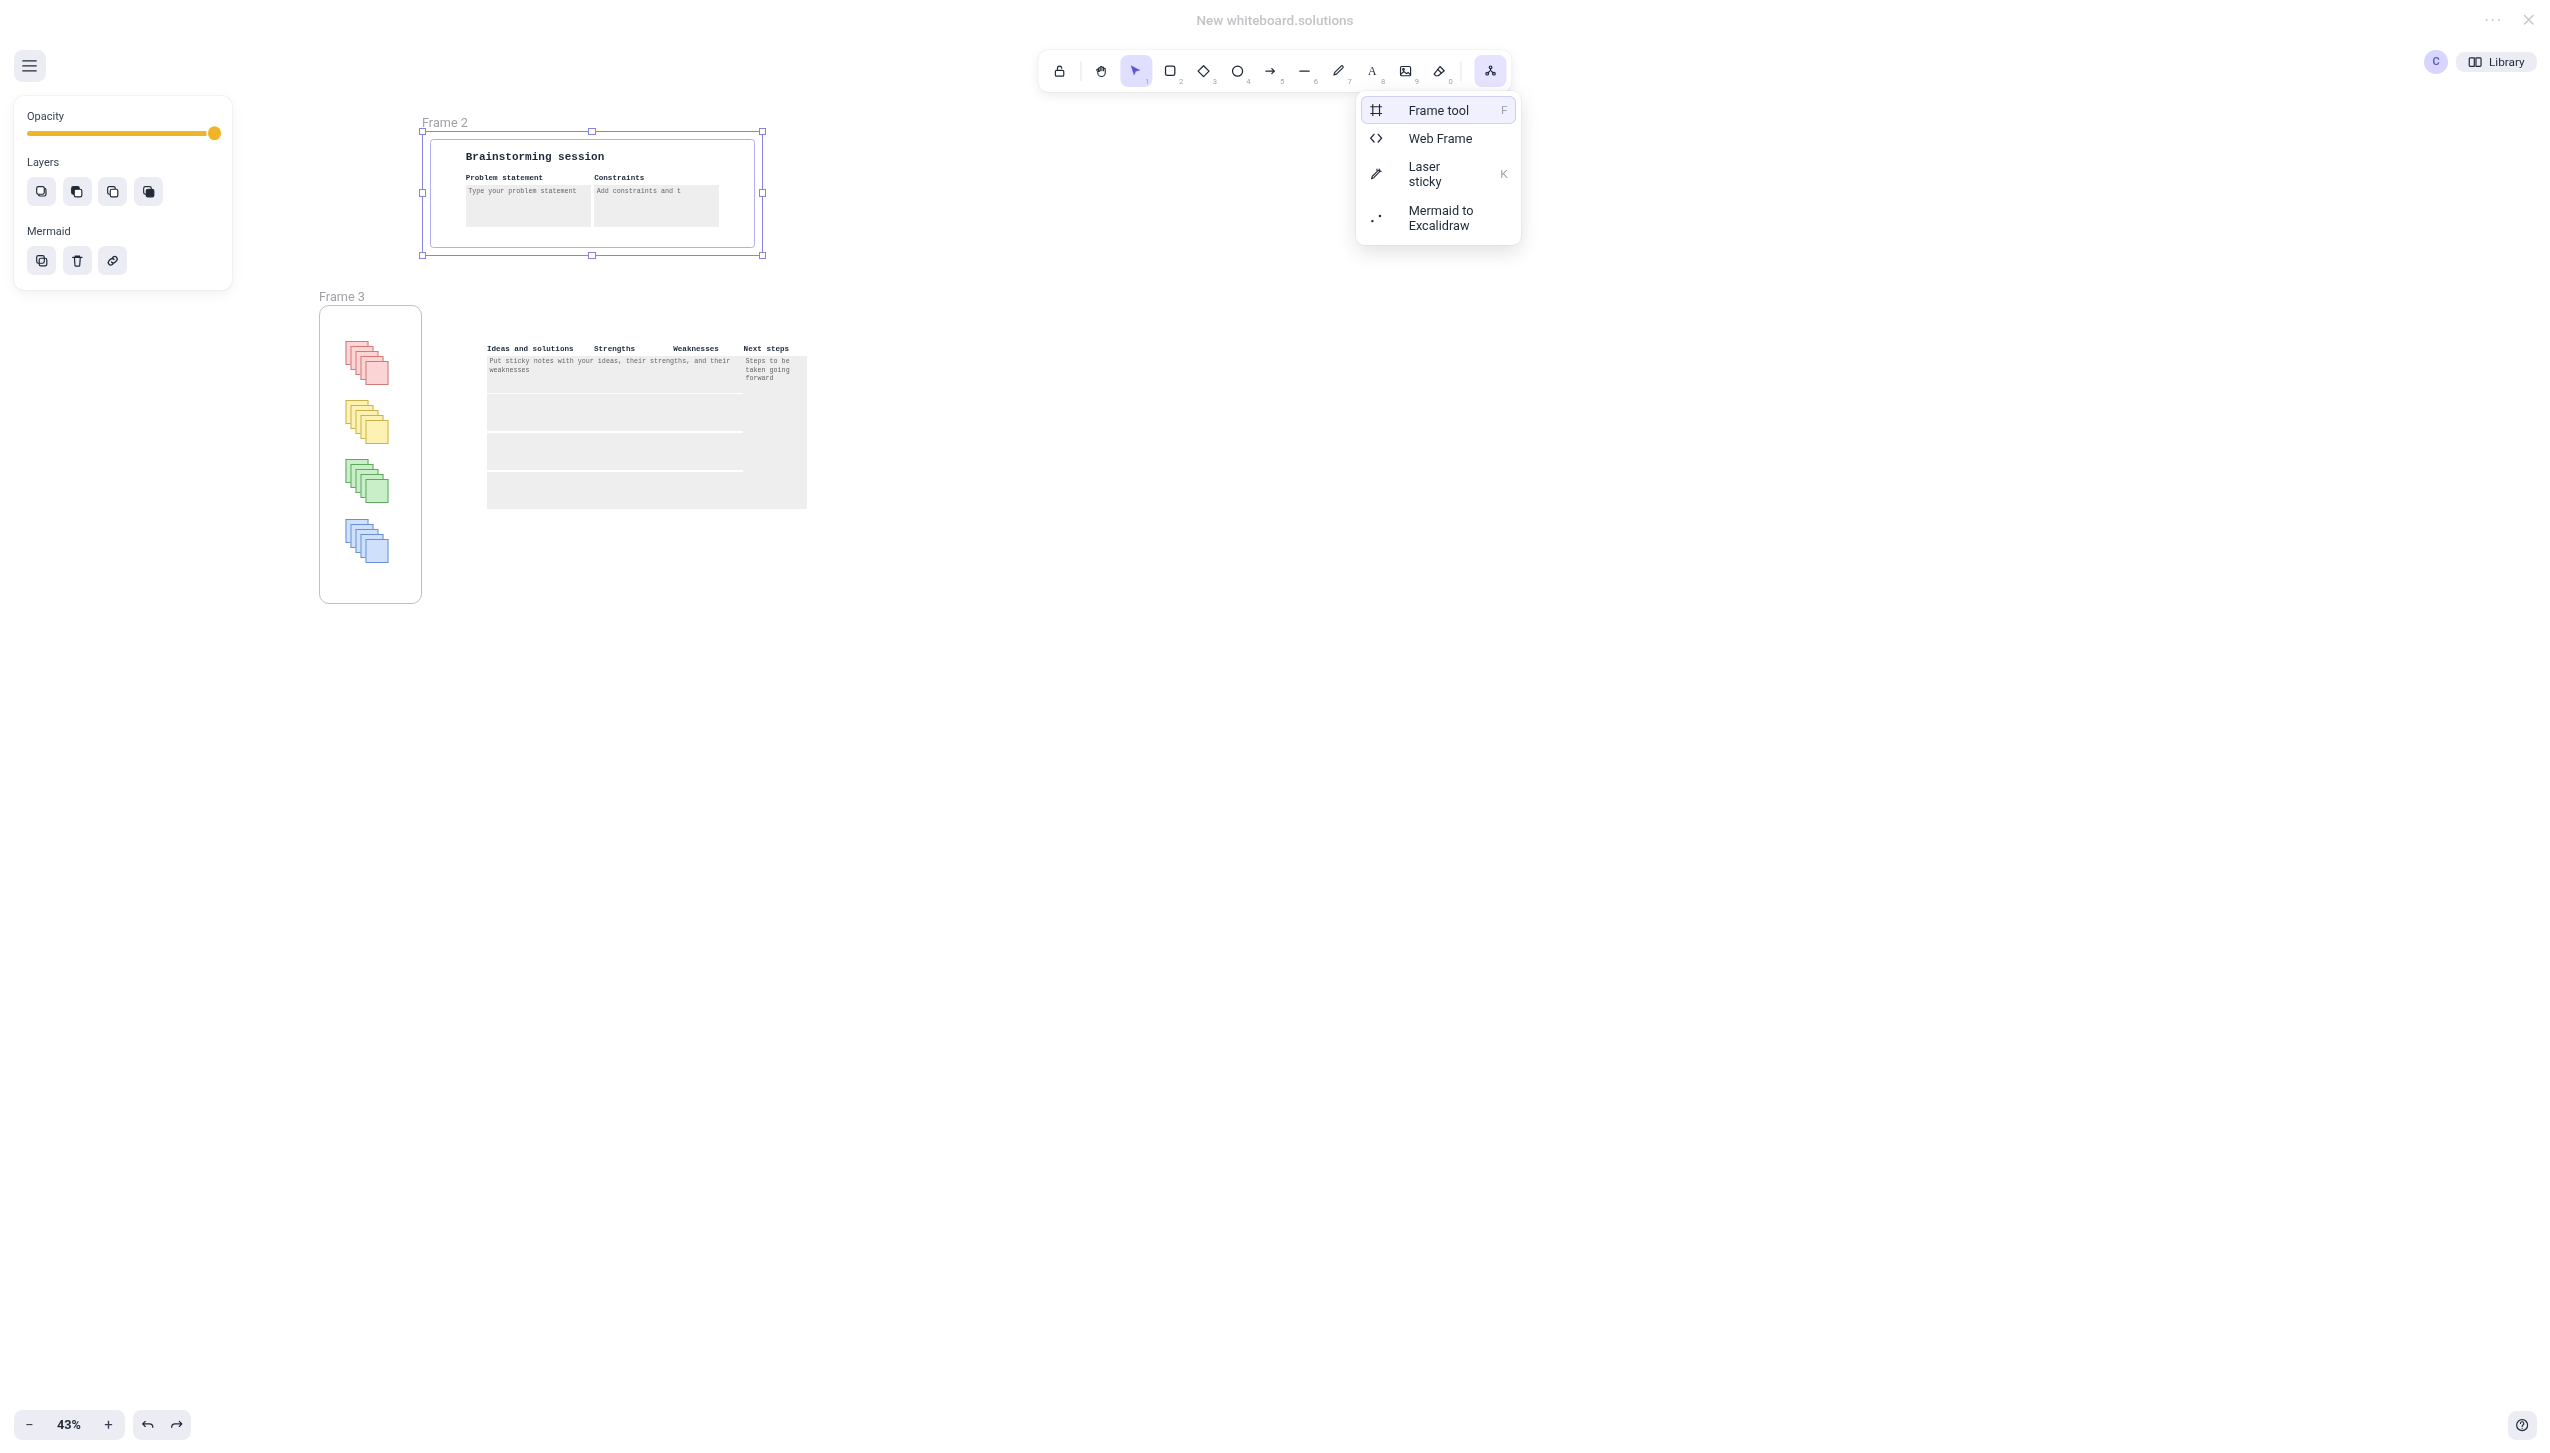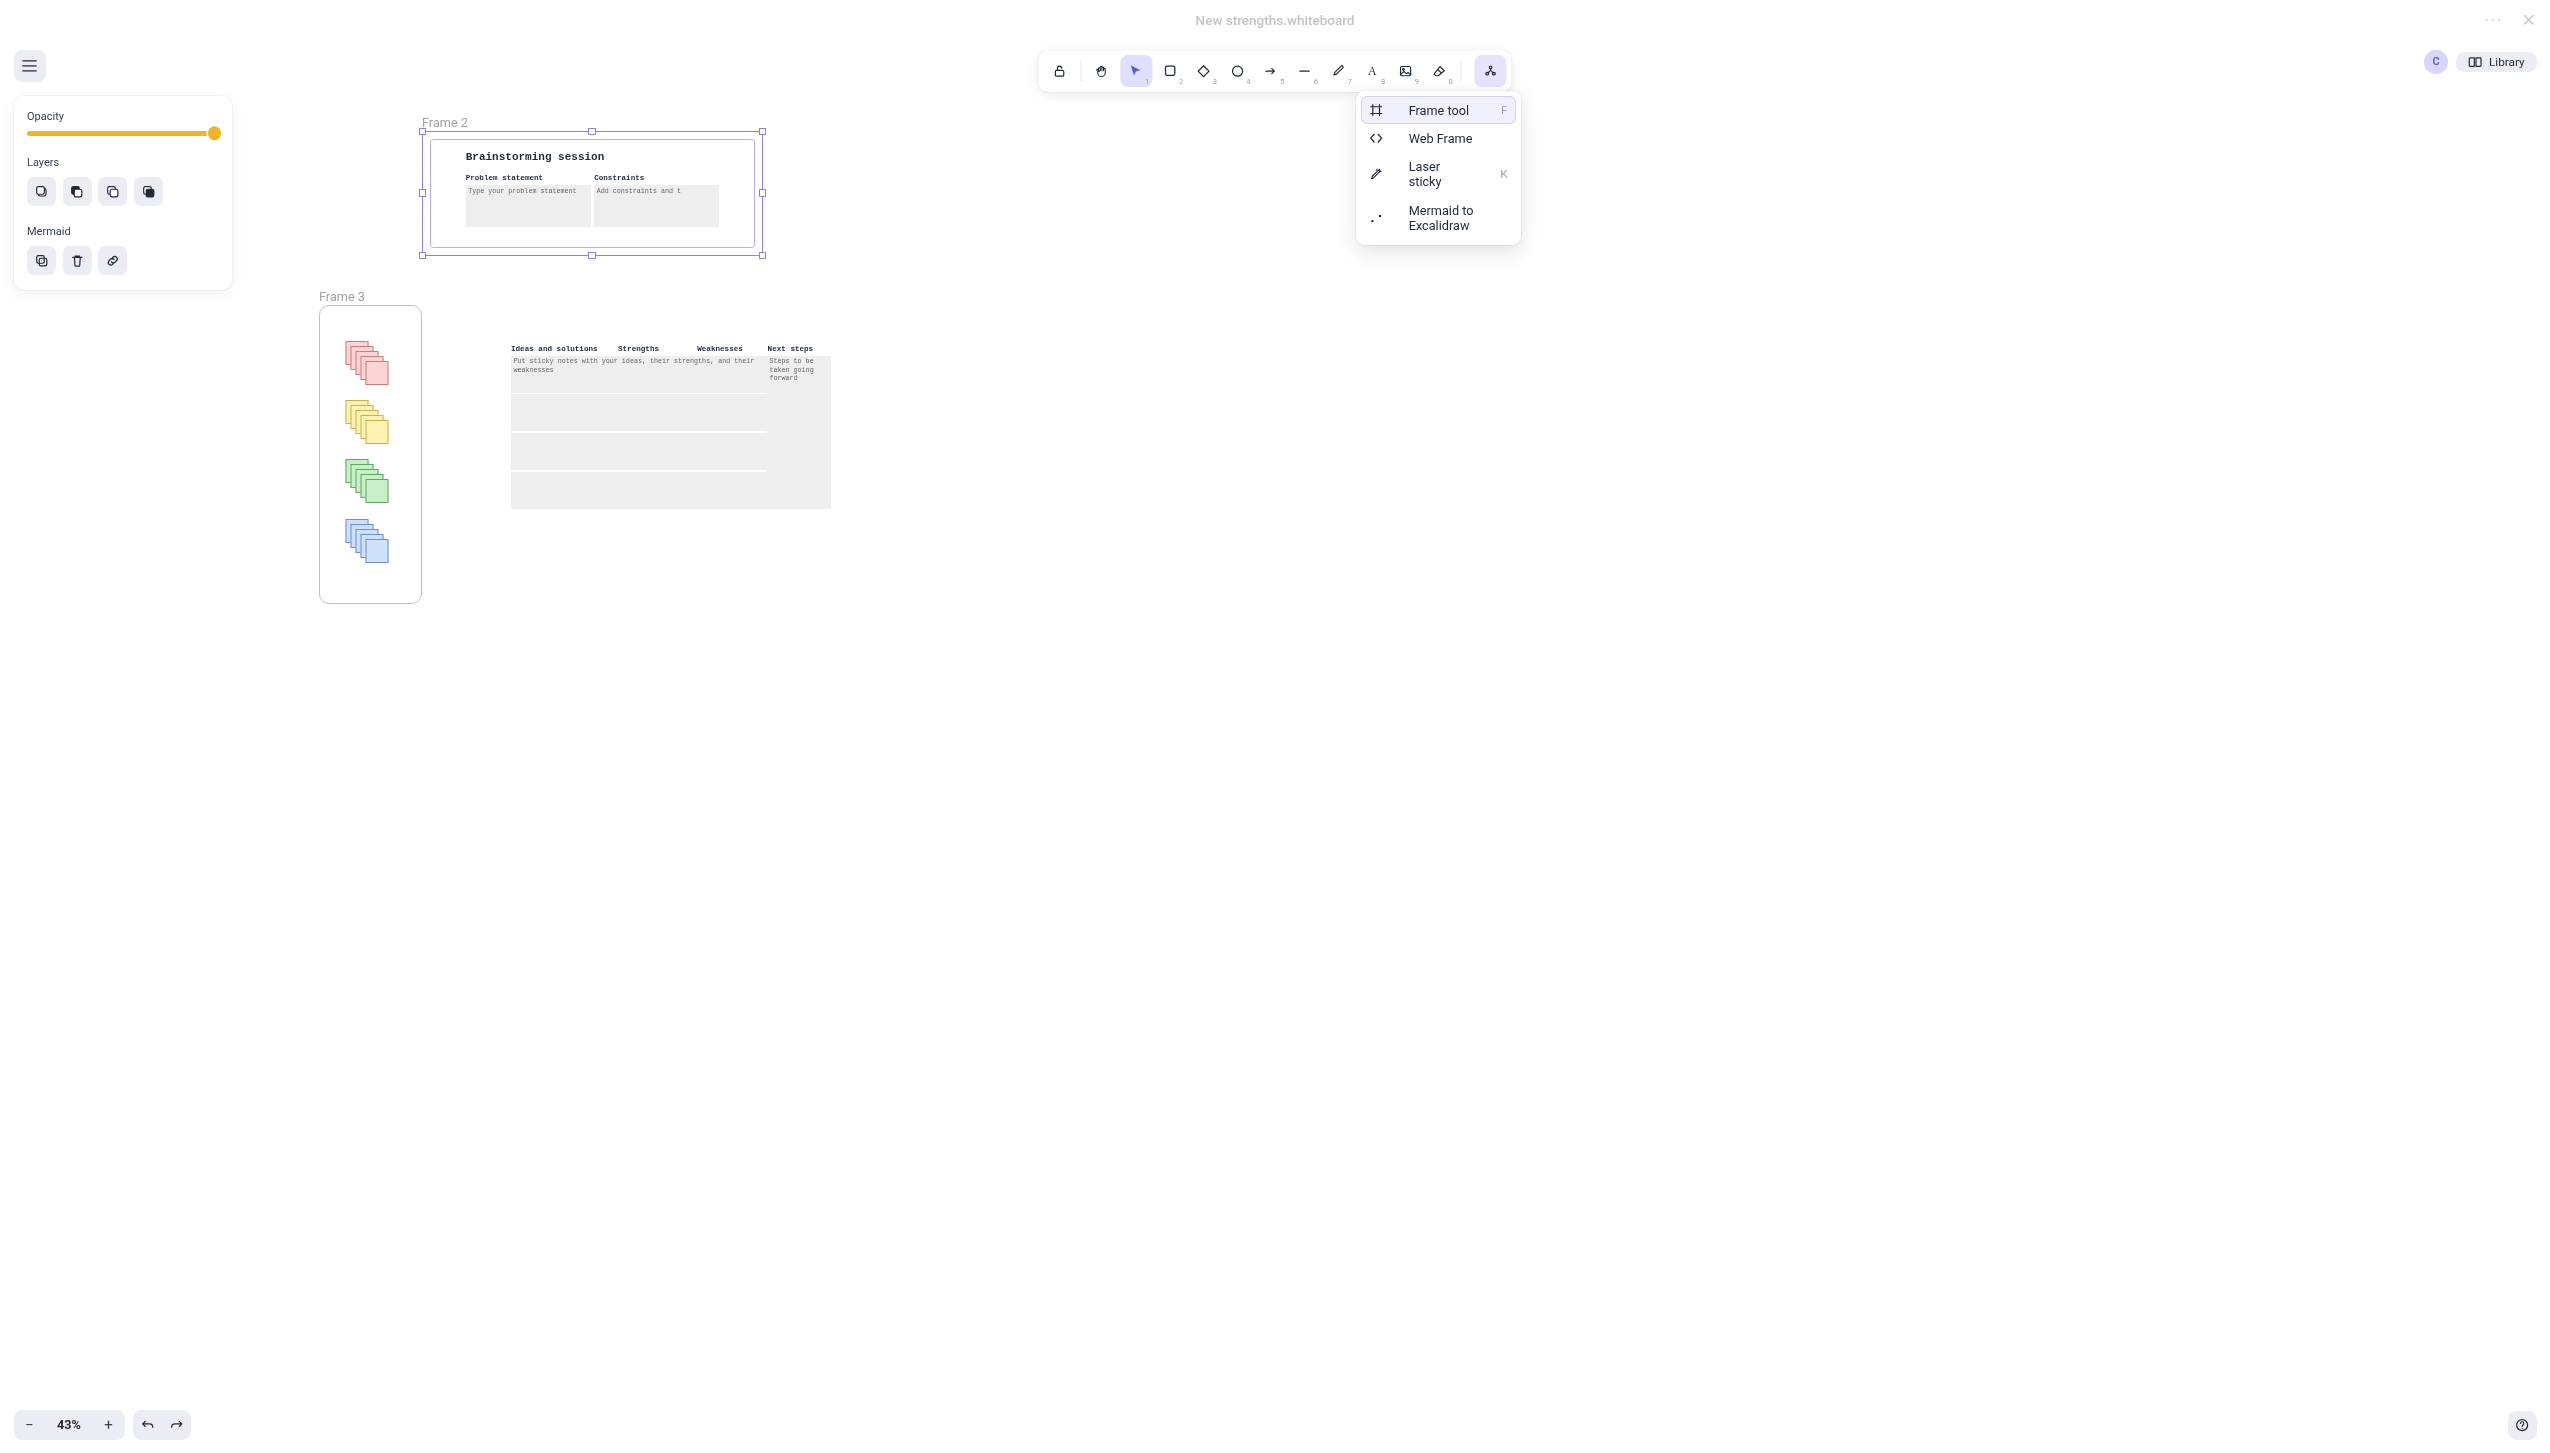--- a/index.html
+++ b/index.html
@@ -357,21 +357,20 @@
   .s-yel  { background:#fdf2b3; } .s-yel-b {border-color:#c9b24a;}
   .s-grn  { background:#c8efc8; } .s-grn-b {border-color:#5fa85f;}
   .s-blu  { background:#cfe0fb; } .s-blu-b {border-color:#6a8fd4;}
 
   
   .grid {
     position:absolute;
     left: 487px; top: 305px;
     width: 320px;
     font-family:"Courier New", monospace;
-    margin-left:24px;
   }
   .grid-head {
     display:flex;
     font-weight:700;
     font-size: 7.6px;
     margin-bottom: 2.5px;
   }
   .gh { }
   .gh1{width:108px;} .gh2{width:80px;} .gh3{width:71px;} .gh4{width:64px;}
   .grid-body {
@@ -397,21 +396,21 @@
     font-size:6.7px;
     color:#666;
     line-height:1.25;
   }
 
 </style>
 </head>
 <body>
 
 <div class="tabbar">
-  <div class="tabbar-title">New strengths.whiteboard</div>
+  <div class="tabbar-title">New whiteboard.solutions</div>
   <div class="tabbar-right">
     <span class="dots">···</span>
     <span class="close-icon">
       <svg width="13.5" height="13.5" viewBox="0 0 16 16" fill="none" stroke="#c4c4c8" stroke-width="1.6" stroke-linecap="round">
           <path d="M3 3 L13 13 M13 3 L3 13"></path>
         </svg>
     </span>
   </div>
 </div>
 

